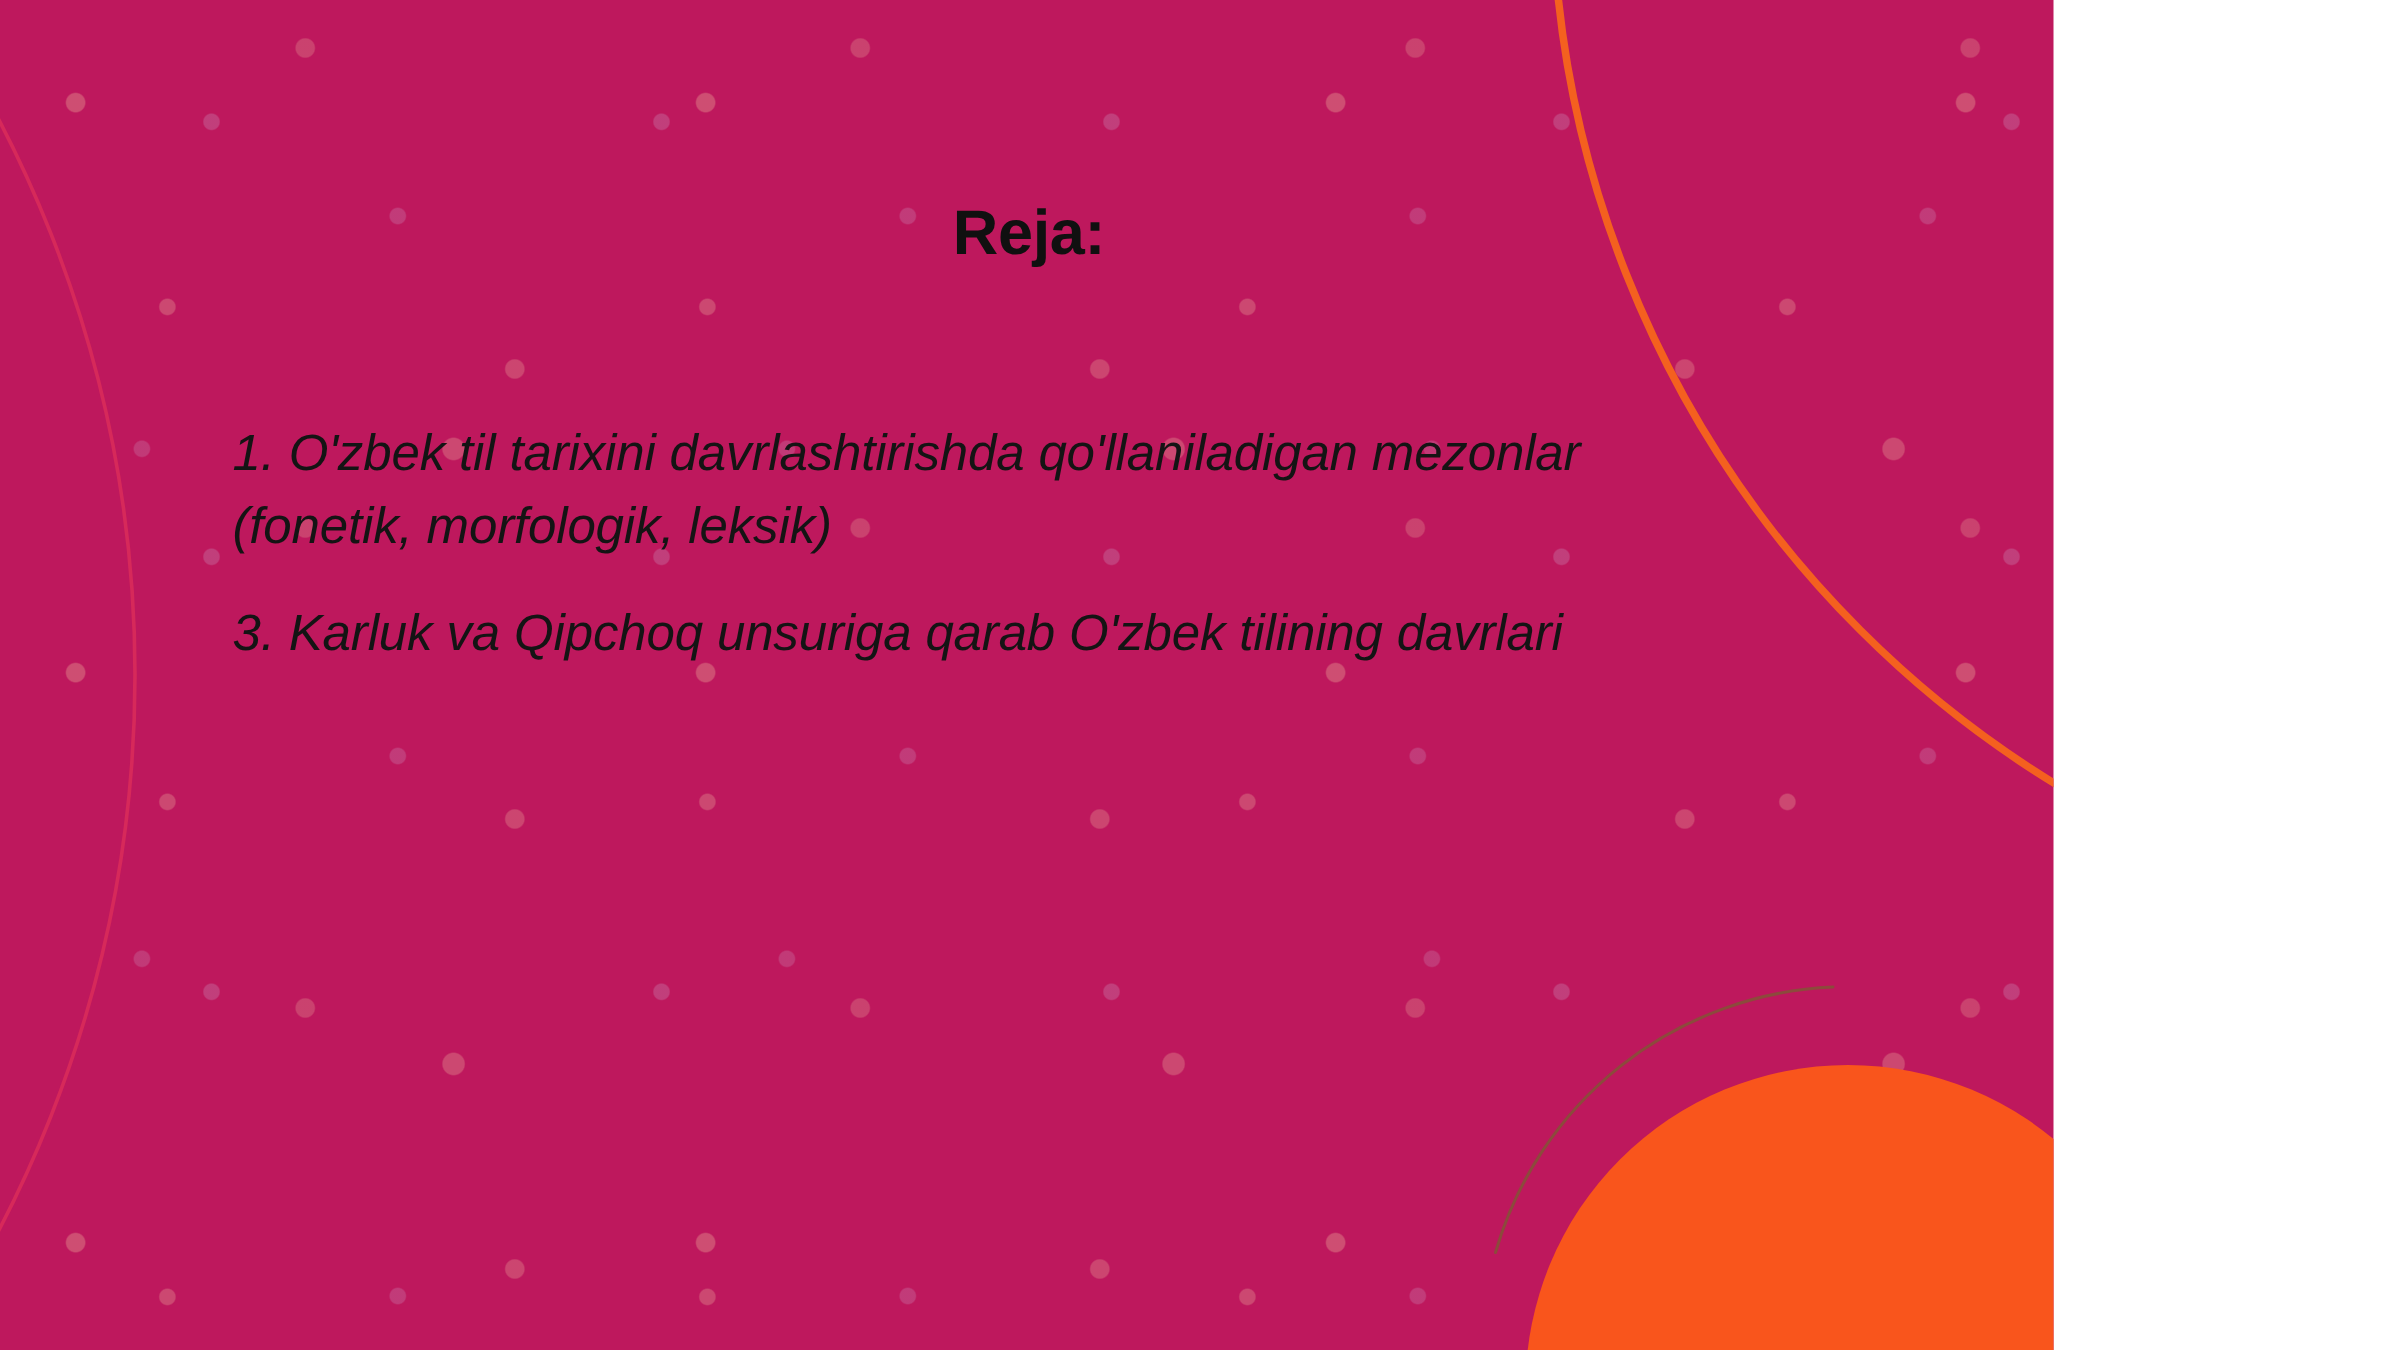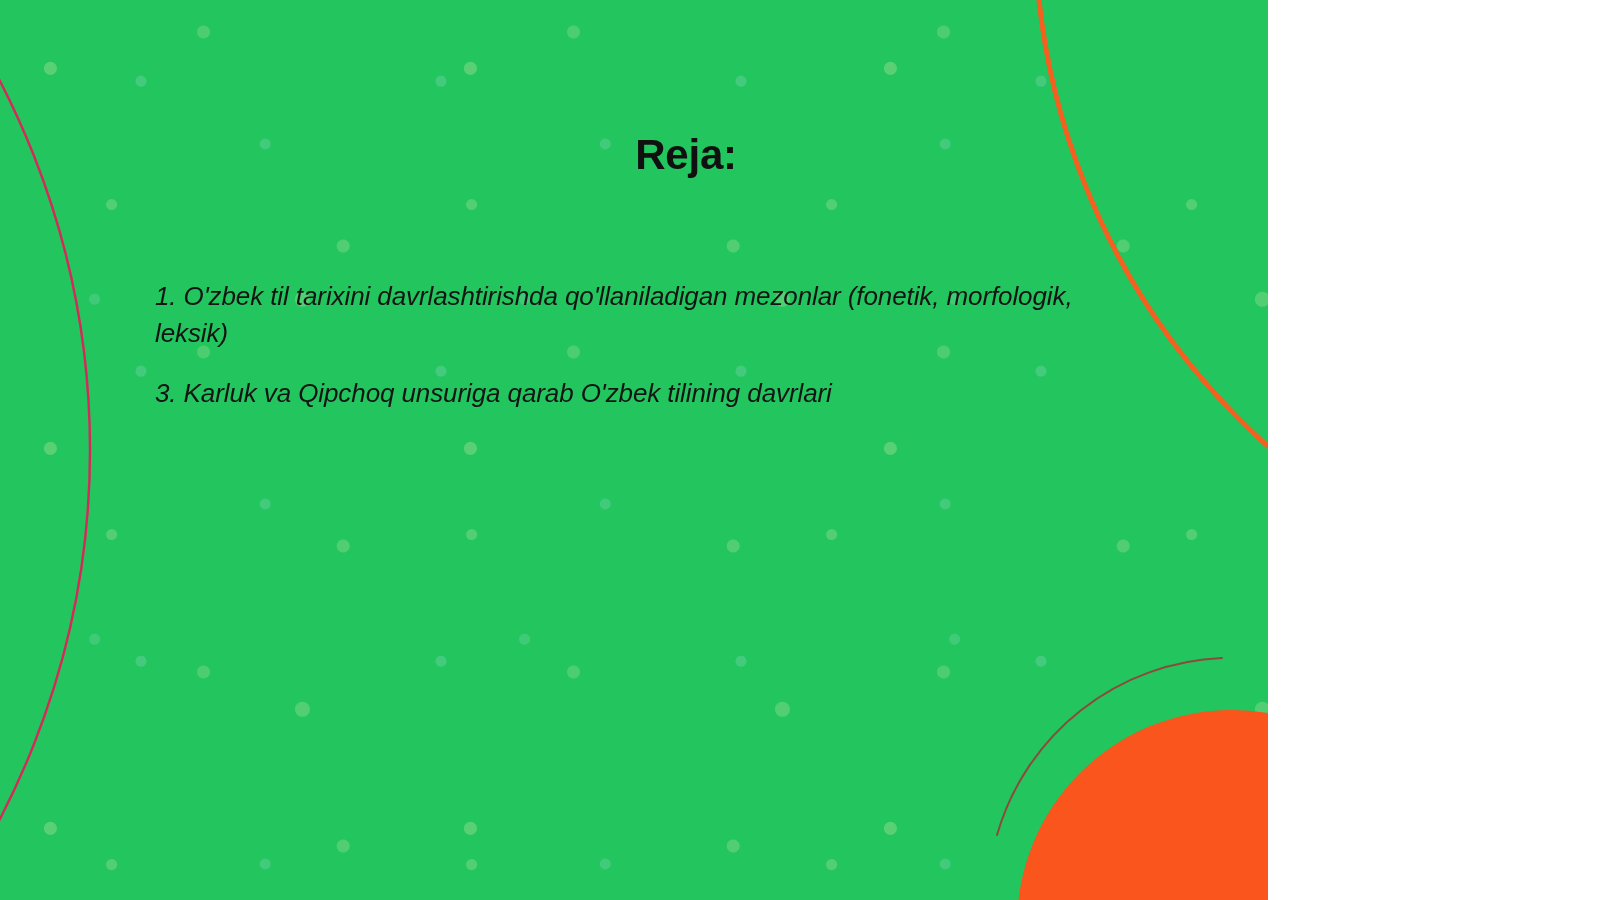--- a/index.html
+++ b/index.html
@@ -7,23 +7,23 @@
 
   html, body {
     width:1600px;
     height:900px;
     overflow:hidden;
     background:#ffffff;
   }
 
   #slide {
     position:relative;
-    width:1268px;
+    width:1369px;
     height:900px;
-    background:#22c55e;
+    background:#be185d;
     font-family:"Liberation Sans", sans-serif;
     overflow:hidden;
   }
 
   
   #decor {
     position:absolute;
     inset:0;
     width:1600px;
     height:900px;
@@ -77,21 +77,21 @@
     letter-spacing:-.2px;
   }
 
   #bullets {
     position:absolute;
     top:278px;
     left:155px;
     width:960px;
   }
   #bullets .bullet {
-    font-size:26px;
+    font-size:34px;
     font-style:italic;
     line-height:1.44;
     color:#141414;
     margin-bottom:22px;
     letter-spacing:-.1px;
   }
   #bullets .bullet:last-child { margin-bottom:0; }
 </style>
 </head>
 <body>

